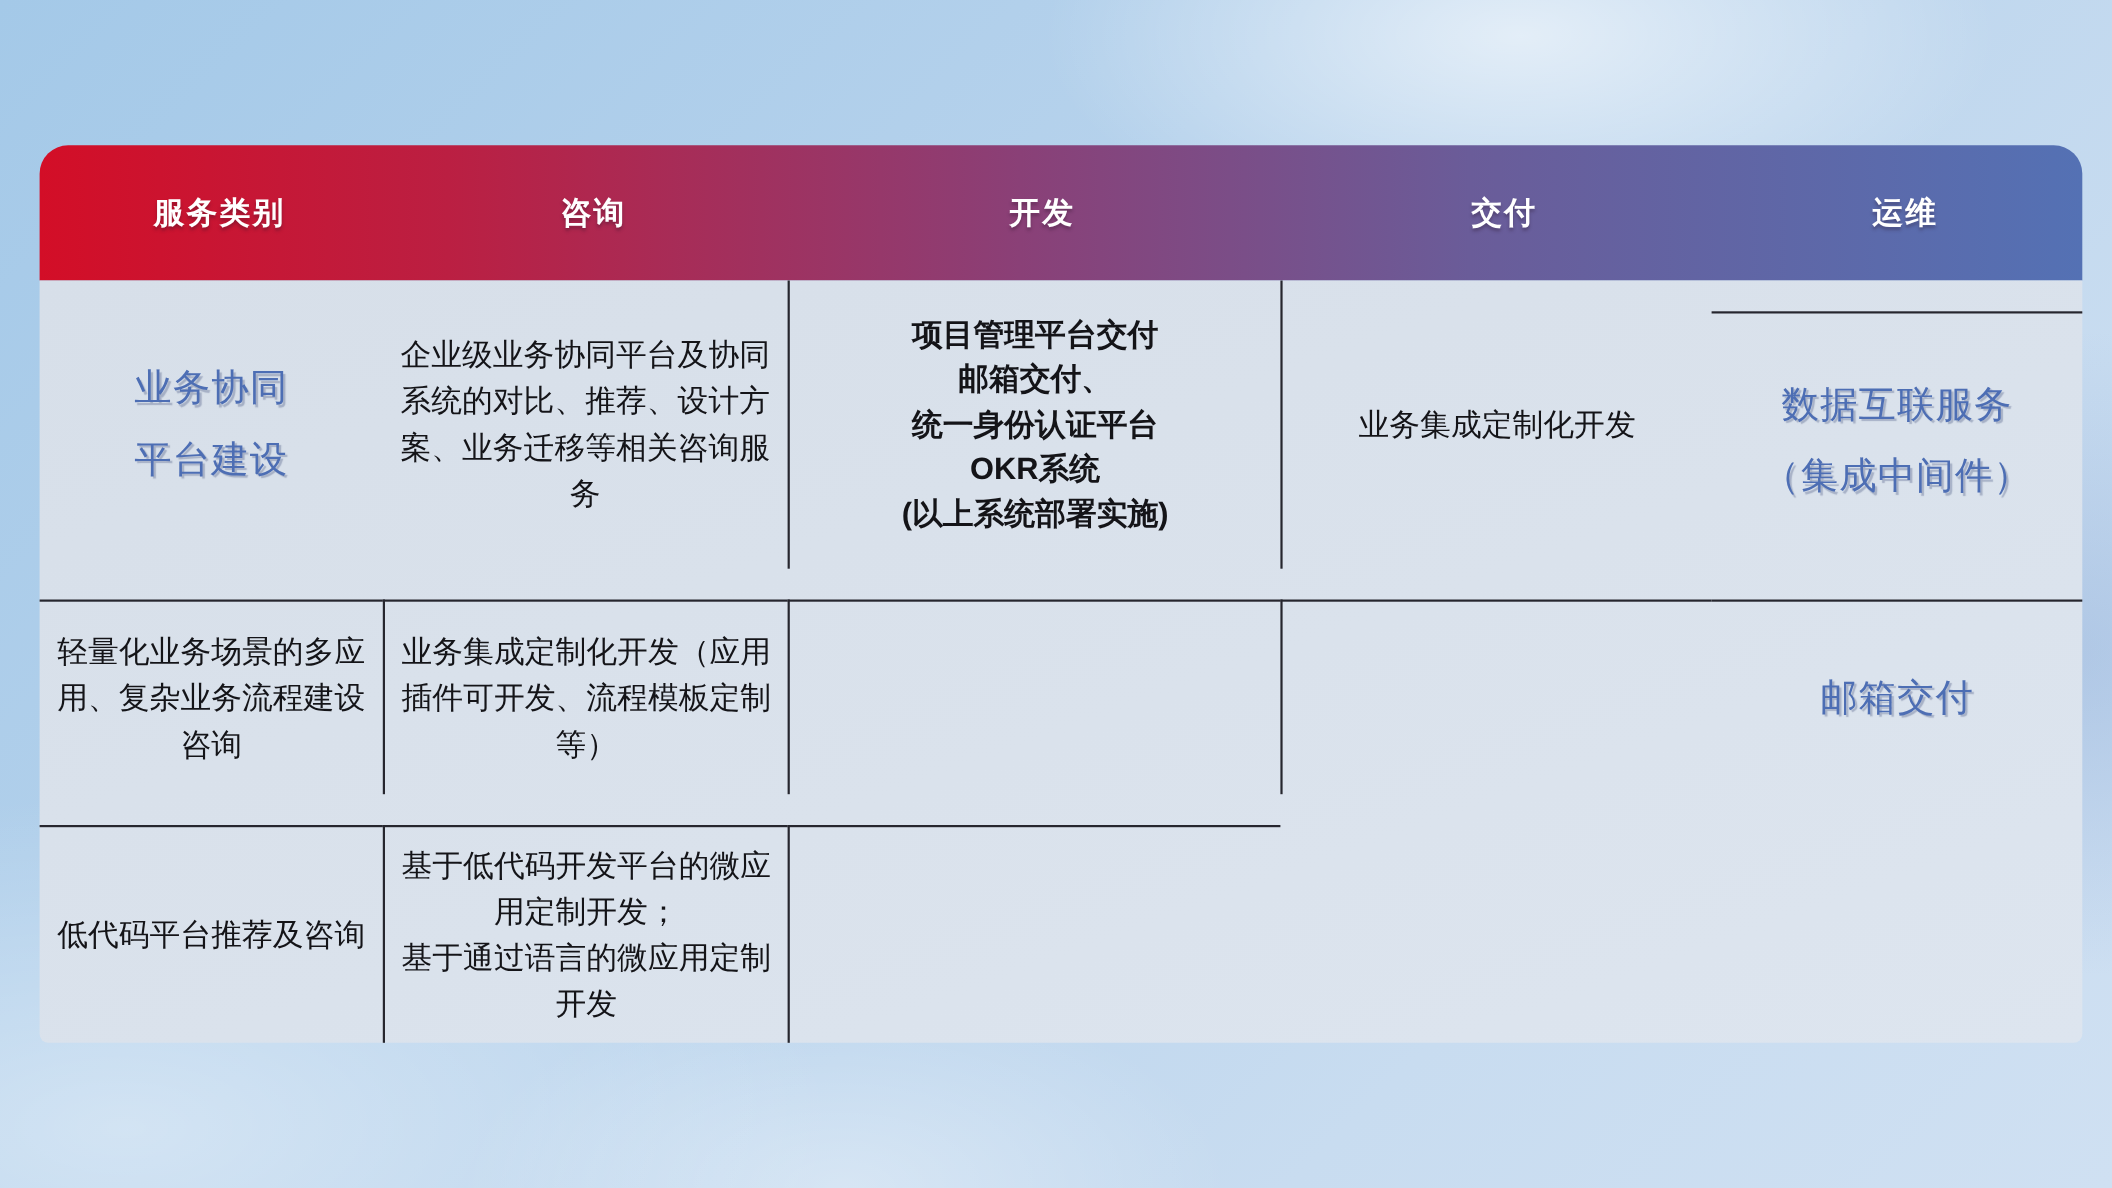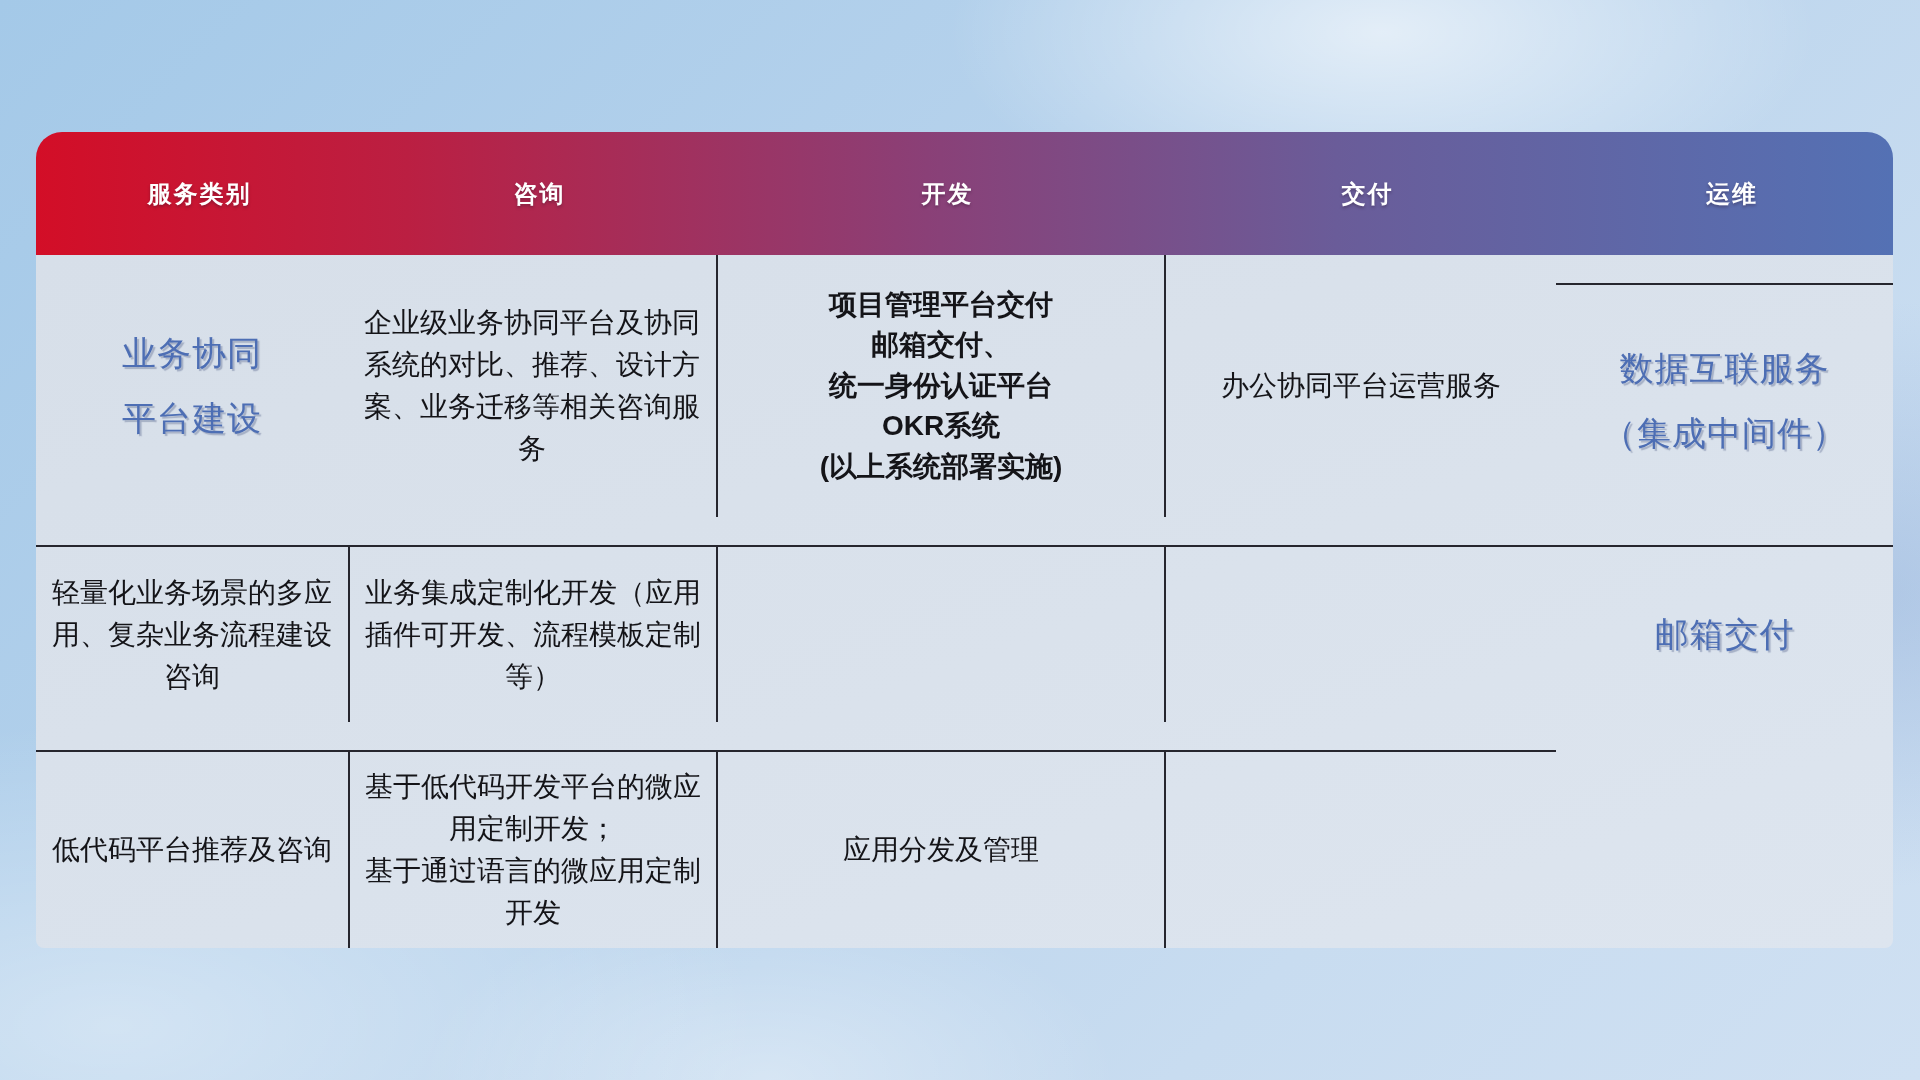--- a/index.html
+++ b/index.html
@@ -19,21 +19,21 @@
   }
   .thead{
     display:grid;
     grid-template-columns:312px 368px 448px 392px 337px;
     height:123px;
     border-radius:26px 26px 0 0;
     background:linear-gradient(90deg,#d30e27 0%, #bb1f42 20%, #8a4077 48%, #6a5c99 70%, #5471b4 100%);
   }
   .th{
     display:flex;align-items:center;justify-content:center;
-    color:#ffffff;font-size:24px;font-weight:bold;letter-spacing:2px;
+    color:#ffffff;font-size:28px;font-weight:bold;letter-spacing:2px;
     text-shadow:0 2px 3px rgba(40,20,40,0.35);
     padding-left:15px;
   }
   .tbody{
     display:grid;
     grid-template-columns:312px 368px 448px 392px 337px;
     grid-template-rows:262px 205px 226px;
     background:linear-gradient(160deg,#d7dfe9 0%, #dae2ec 55%, #dde5ef 100%);
     border-radius:0 0 8px 8px;
   }
@@ -70,29 +70,28 @@
   <div class="tbody">
 
     <div class="td cat">业务协同
 平台建设</div>
     <div class="td">企业级业务协同平台及协同系统的对比、推荐、设计方案、业务迁移等相关咨询服务</div>
     <div class="td vline tight">项目管理平台交付
 邮箱交付、
 统一身份认证平台
 OKR系统
 (以上系统部署实施)</div>
-    <div class="td vline">办公协同平台运营服务</div>
+    <div class="td vline">业务集成定制化开发</div>
 
     <div class="td cat hline">数据互联服务
 （集成中间件）</div>
     <div class="td hline">轻量化业务场景的多应用、复杂业务流程建设咨询</div>
     <div class="td vline hline">业务集成定制化开发（应用插件可开发、流程模板定制等）</div>
     <div class="td vline hline"></div>
     <div class="td vline hline"></div>
 
     <div class="td cat hline">邮箱交付</div>
     <div class="td hline">低代码平台推荐及咨询</div>
     <div class="td vline hline">基于低代码开发平台的微应用定制开发；
 基于通过语言的微应用定制开发</div>
-    <div class="td vline hline">应用分发及管理</div>
     <div class="td vline hline"></div>
   </div>
 </div>
 
 </body></html>

